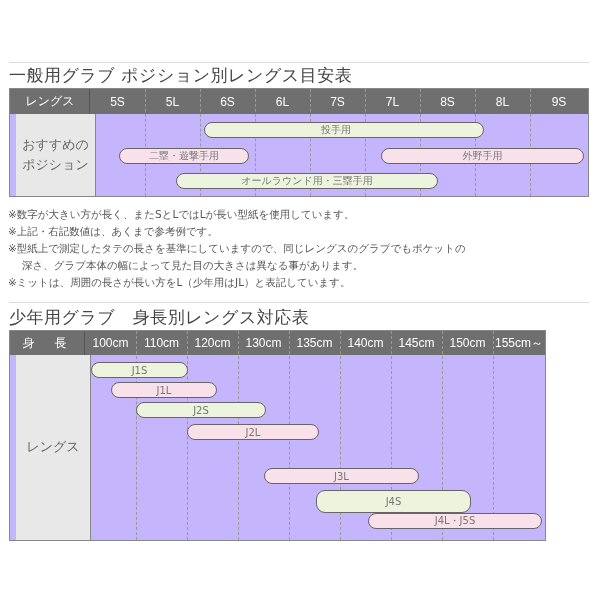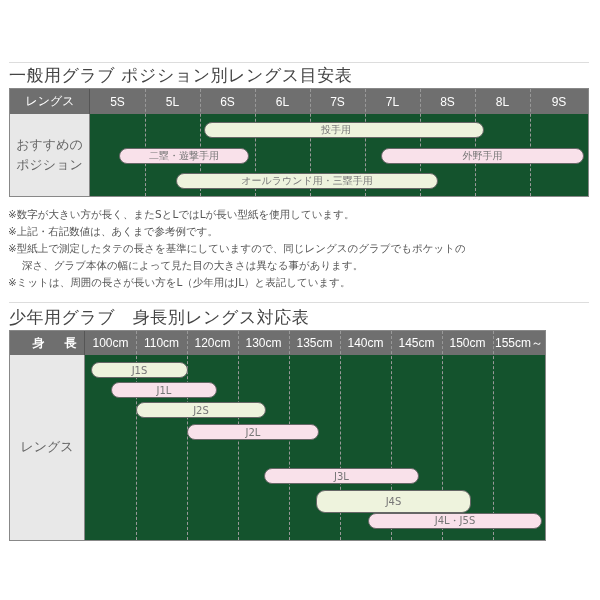--- a/index.html
+++ b/index.html
@@ -1,23 +1,23 @@
 <!DOCTYPE html>
 <html><head>
 <meta charset="utf-8">
 <style>
   html,body{margin:0;padding:0;background:#fff;}
   body{width:600px;height:600px;position:relative;overflow:hidden;font-family:"DejaVu Sans",sans-serif;color:#555;}
   .title{position:absolute;font-size:17px;color:#444;letter-spacing:0.5px;white-space:nowrap;}
   .title-line{position:absolute;height:1px;background:#ddd;}
-  .tbl{position:absolute;border:1px solid #888;box-sizing:border-box;background:#14532d;}
+  .tbl{position:absolute;border:1px solid #888;box-sizing:border-box;background:#c4b5fd;}
   .thead{position:absolute;left:0;top:0;right:0;background:#6f6f6f;}
   .hcell{position:absolute;top:0;bottom:0;color:#fff;font-size:12px;display:flex;align-items:center;justify-content:center;white-space:nowrap;font-family:"Liberation Sans Narrow","Liberation Sans",sans-serif;}
   .hlabel{font-size:12px;}
-  .labelcol{position:absolute;left:0;background:#e8e8e8;border-right:1px solid #888;box-sizing:border-box;display:flex;align-items:center;justify-content:center;font-size:13px;color:#666;text-align:center;line-height:1.55;}
+  .labelcol{position:absolute;left:6px;background:#e8e8e8;border-right:1px solid #888;box-sizing:border-box;display:flex;align-items:center;justify-content:center;font-size:13px;color:#666;text-align:center;line-height:1.55;}
   .vline{position:absolute;width:0;border-left:1px dashed #999;}
   .hsep{position:absolute;width:1px;background:#888;}
   .bar{position:absolute;border:1.5px solid #666;border-radius:9px;box-sizing:border-box;display:flex;align-items:center;justify-content:center;font-size:10px;color:#777;white-space:nowrap;}
   .bar.green{background:#eef3dd;}
   .bar.pink{background:#f9e1ea;}
   .notes{position:absolute;left:8px;top:206px;font-size:10.5px;color:#555;line-height:17px;white-space:nowrap;}
   .note{display:block;}
   .note.indent{padding-left:14px;}
 </style>
 </head>
@@ -64,21 +64,21 @@
   <span class="note">※型紙上で測定したタテの長さを基準にしていますので、同じレングスのグラブでもポケットの</span>
   <span class="note indent">深さ、グラブ本体の幅によって見た目の大きさは異なる事があります。</span>
   <span class="note">※ミットは、周囲の長さが長い方をL（少年用はJL）と表記しています。</span>
 </div>
 
 <div class="title" style="left:9px;top:306px;">少年用グラブ　身長別レングス対応表</div>
 <div class="title-line" style="left:9px;top:302px;width:580px;"></div>
 
 <div class="tbl" style="left:9px;top:330px;width:537px;height:211px;">
   <div class="thead" style="height:24px;">
-    <div class="hcell hlabel" style="left:10px;width:73px;letter-spacing:4px;font-weight:bold;">身　長</div>
+    <div class="hcell hlabel" style="left:0;width:73px;letter-spacing:4px;">身　長</div>
     <div class="hcell" style="left:75px;width:51px;">100cm</div>
     <div class="hcell" style="left:126px;width:51px;">110cm</div>
     <div class="hcell" style="left:177px;width:51px;">120cm</div>
     <div class="hcell" style="left:228px;width:51px;">130cm</div>
     <div class="hcell" style="left:279px;width:51px;">135cm</div>
     <div class="hcell" style="left:330px;width:51px;">140cm</div>
     <div class="hcell" style="left:381px;width:51px;">145cm</div>
     <div class="hcell" style="left:432px;width:51px;">150cm</div>
     <div class="hcell" style="left:483px;width:52px;">155cm～</div>
   </div>

